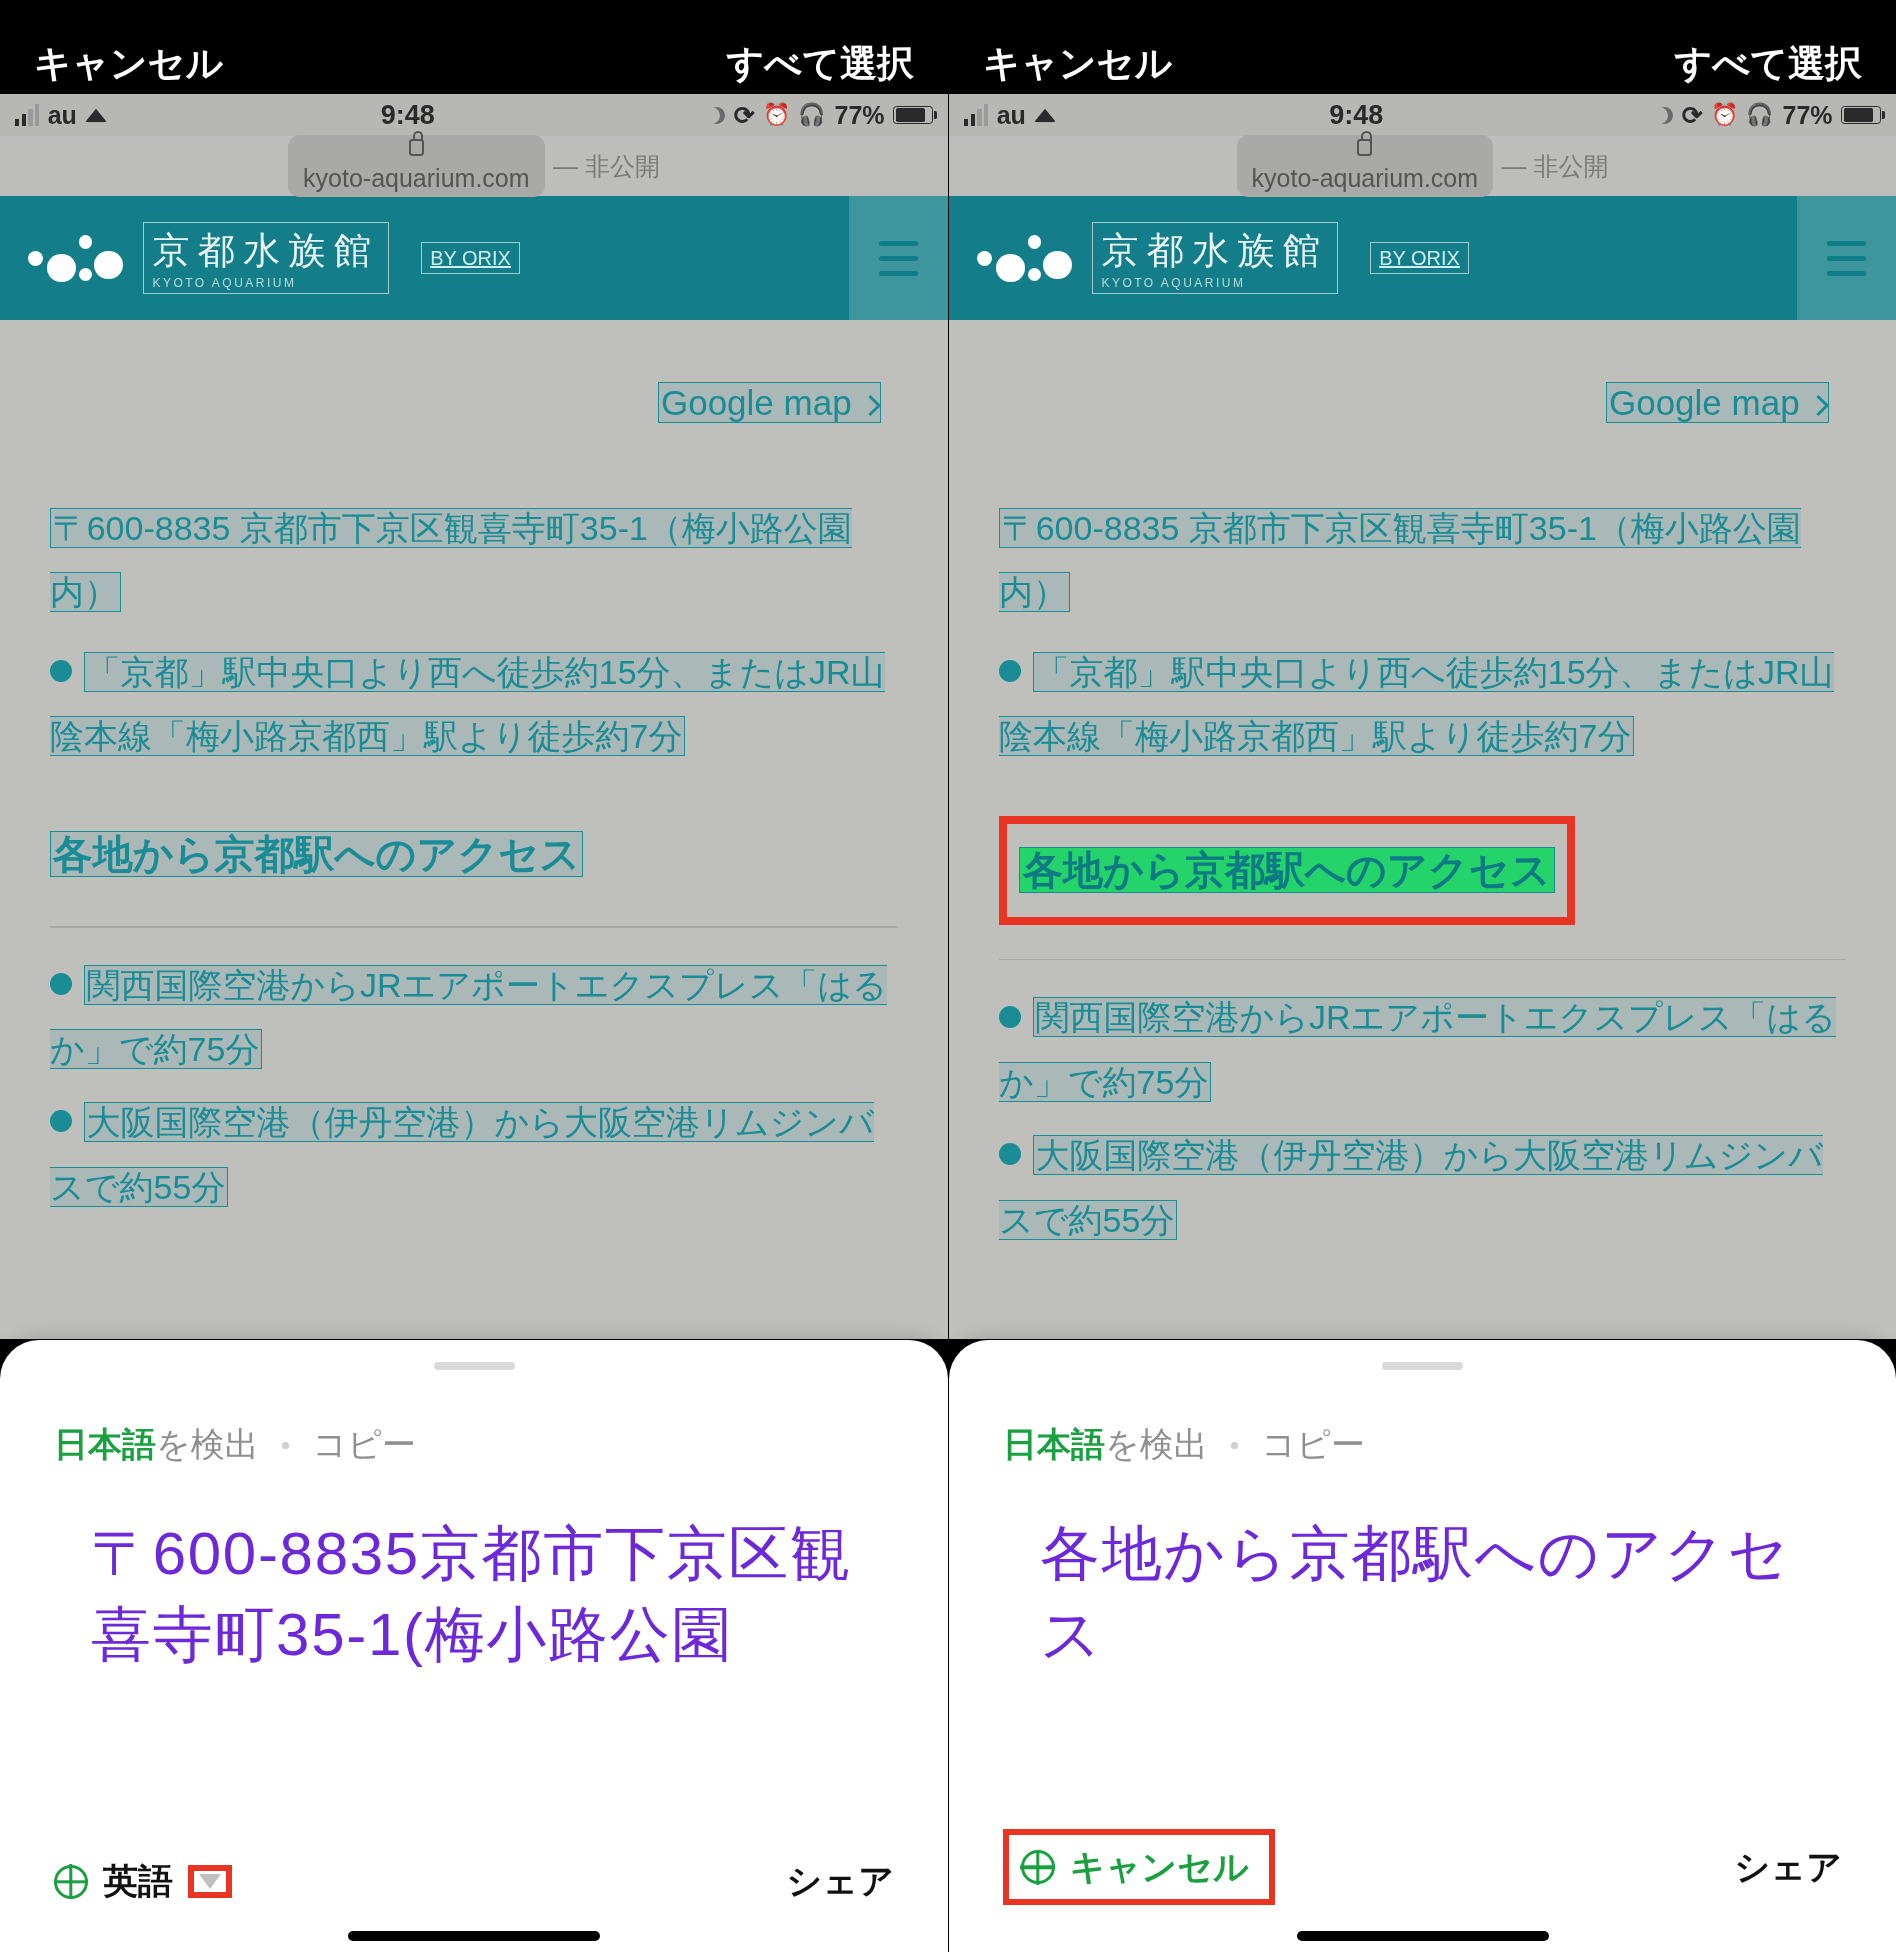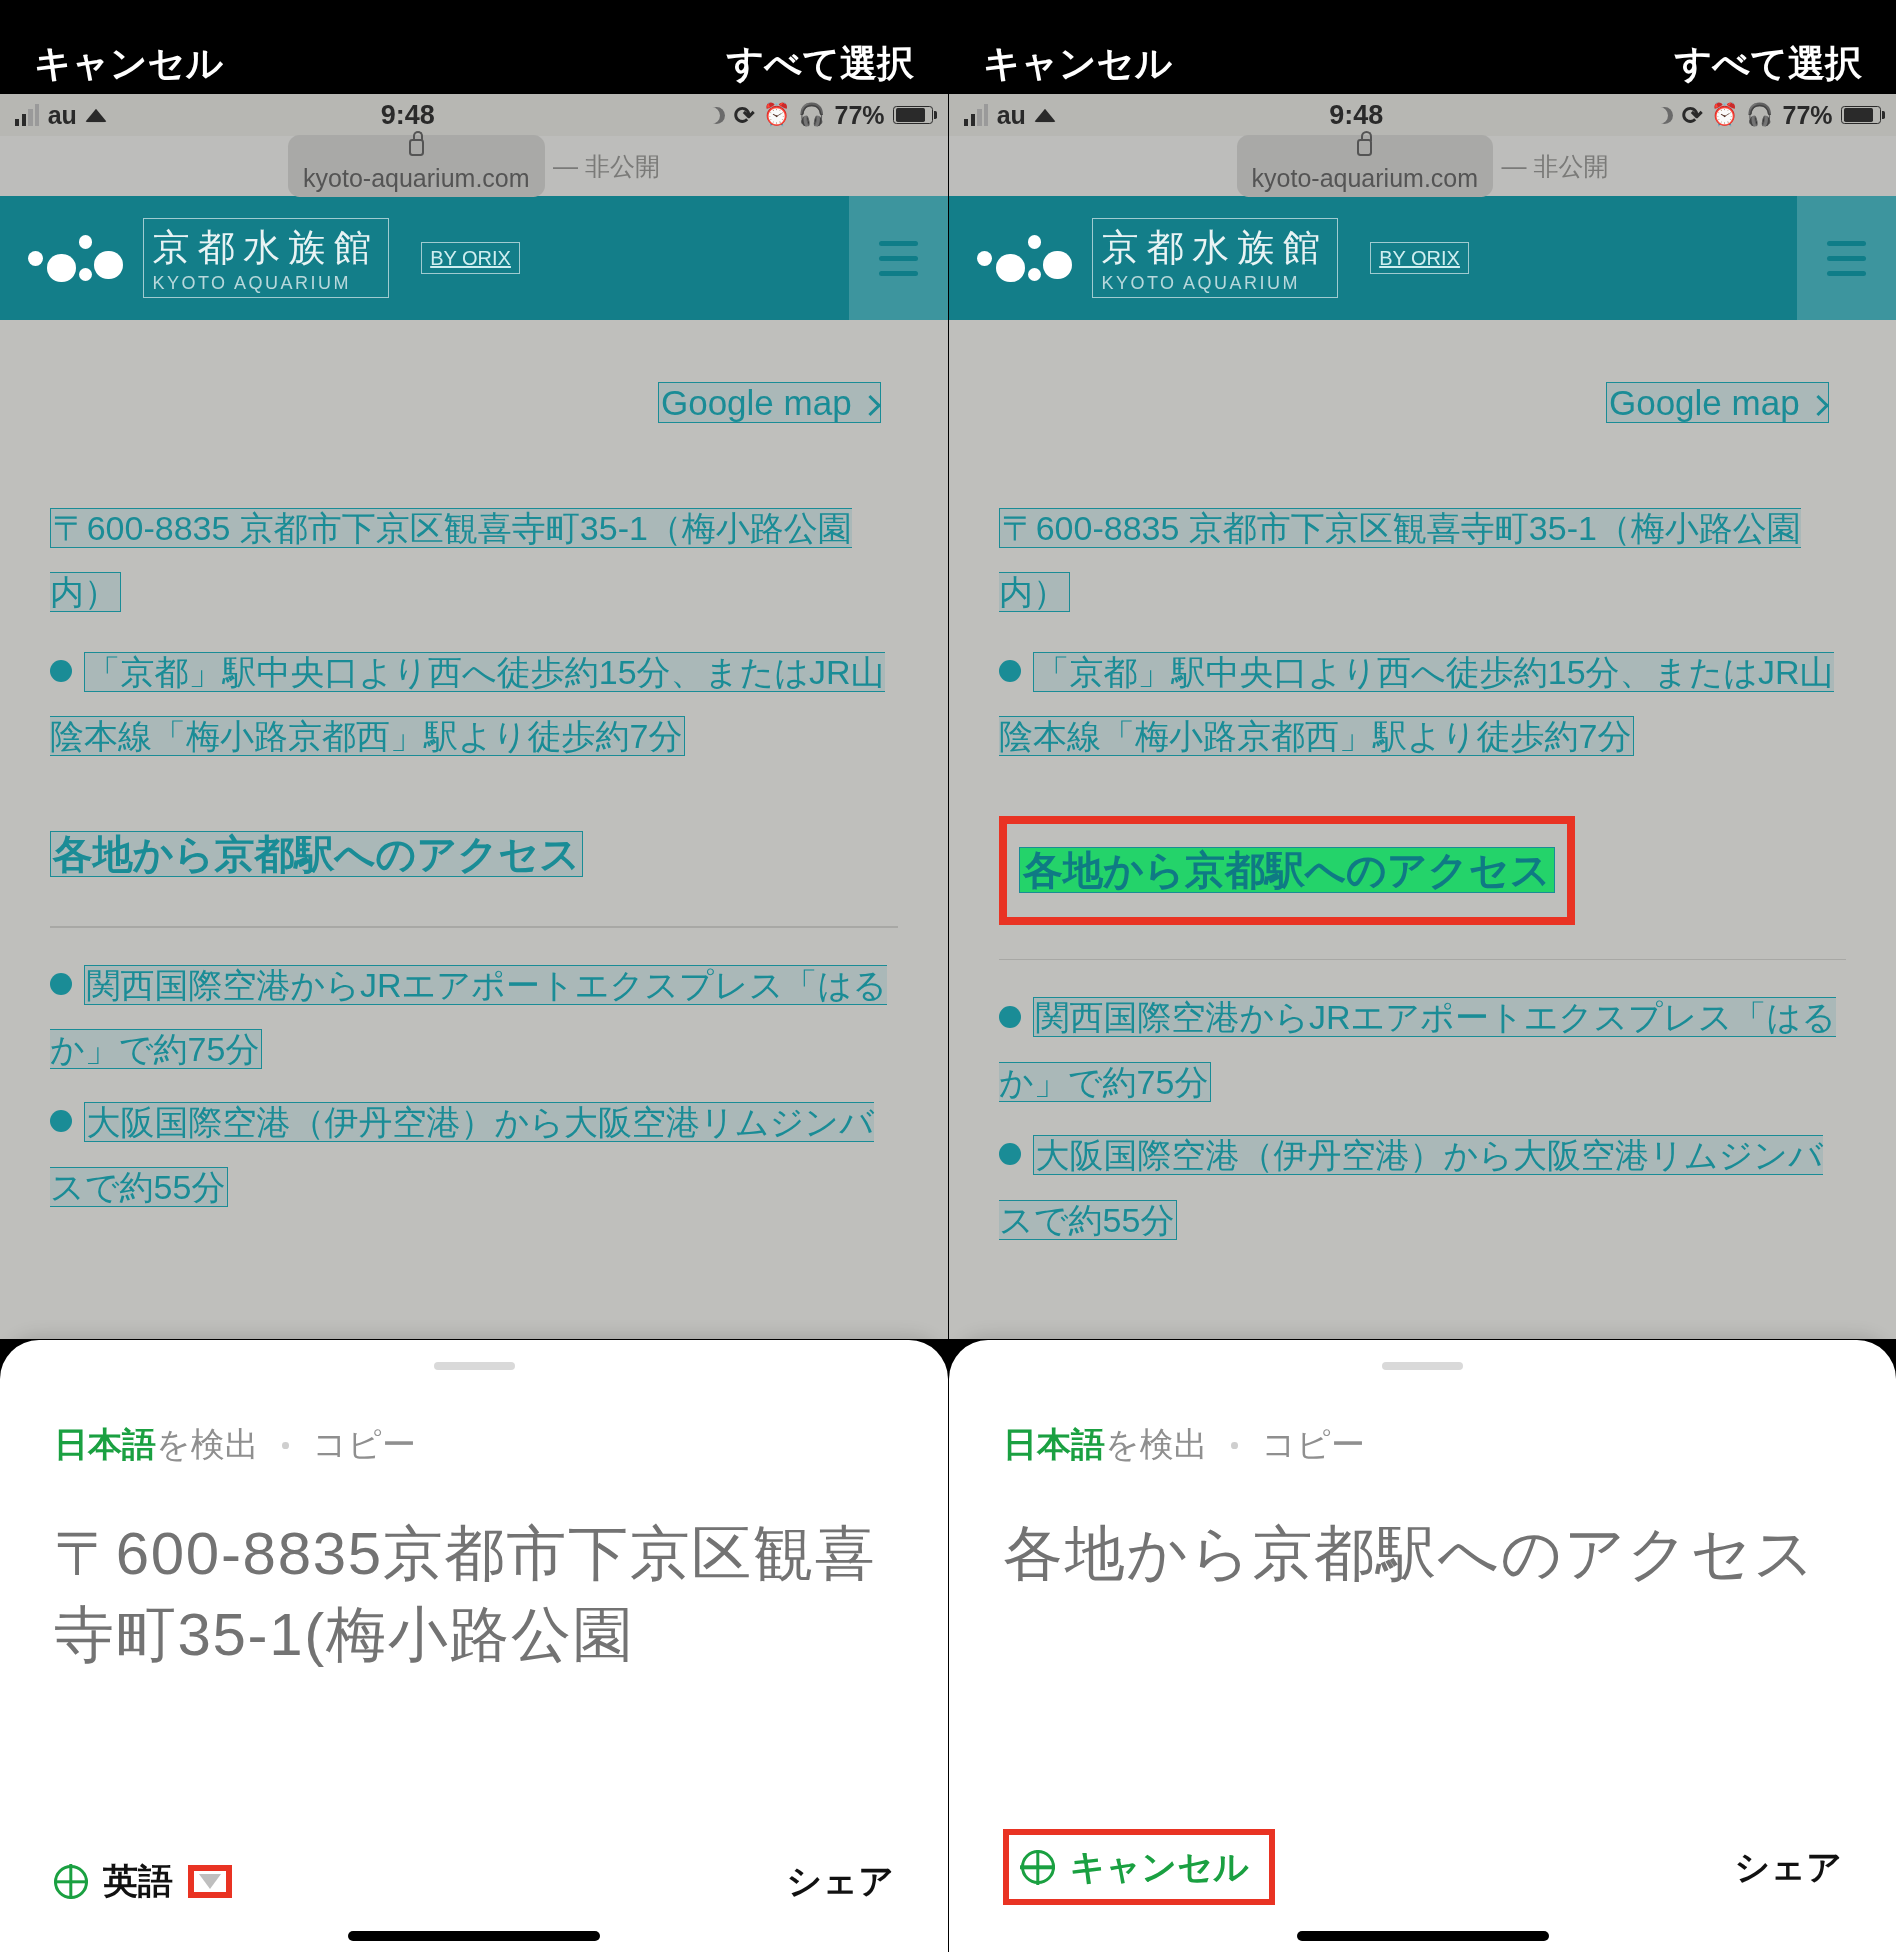--- a/index.html
+++ b/index.html
@@ -37,21 +37,21 @@
   .logo { display:flex; align-items:center; gap:17px; }
   .logo-mark { width:101px; height:59px; position:relative; }
   .logo-mark .dot { position:absolute; background:#fff; border-radius:50%; }
   .logo-mark .d1{width:15px;height:15px;left:3.4px;top:22px}
   .logo-mark .d2{width:28.5px;height:28.5px;left:22px;top:25px}
   .logo-mark .d3{width:13.4px;height:13.4px;left:54px;top:39px}
   .logo-mark .d4{width:13.4px;height:13.4px;left:54px;top:6.7px}
   .logo-mark .d5{width:28.5px;height:28.5px;left:69px;top:22px}
   .logo-text-box { border: 1.7px solid rgba(255,255,255,.6); padding: 3.4px 8.4px; }
   .logo-text-box .jp { color: #e8f3f4; font-size: 37px; letter-spacing: 8.4px; }
-  .logo-text-box .en { color: rgba(255,255,255,.7); font-size: 18px; letter-spacing: 2.5px; }
+  .logo-text-box .en { color: rgba(255,255,255,.7); font-size: 12px; letter-spacing: 2.5px; }
   .byorix { margin-left: 15px; border:1.7px solid rgba(255,255,255,.6); padding: 3.4px 8.4px; color:#cfeef0; font-size: 20px; text-decoration: underline; }
   .hamburger { width: 99px; height: 124px; background: rgba(255,255,255,.18); display:flex; align-items:center; justify-content:center; }
   .hamburger div { width: 39px; display:flex; flex-direction:column; gap:10px; }
   .hamburger i { height: 5px; background:#0f7d88; border-radius:2.5px; display:block; }
 
   
   .pagebody { background: #bfbfbc; position: relative; height: 1019px; }
   .dimlayer { position:absolute; inset:0; background: rgba(100,100,100,0); }
   .pagebody .inner { padding: 50px 50px 0 50px; color:#1a8c96; font-size: 34px; line-height: 1.9; }
 
@@ -66,21 +66,21 @@
   
   .hl-outer { display:inline-block; border: 8.4px solid #e93323; padding: 8.4px 11.7px; }
   .hl-inner { background: #24d36a; color: #0f7a84; padding: 0 3.4px; border:1.7px solid #1a8c96; }
 
   
   .sheet { position:absolute; left:0; right:0; bottom:0; height: 613px; background:#fff; border-radius: 39px 39px 0 0; box-shadow: 0 -3.4px 17px rgba(0,0,0,.15); padding: 22px 54px 0 54px; }
   .grabber { width: 81px; height: 8.4px; background:#d9d9d9; border-radius: 5px; margin: 0 auto 52px auto; }
   .detect-row { font-size: 34px; color:#8f8f8f; display:flex; align-items:center; gap: 23.5px; margin-bottom: 45px; }
   .detect-row .lang { color:#1aa041; font-weight:600; }
   .detect-row .dot { width:6.7px; height:6.7px; background:#cfcfcf; border-radius:50%; }
-  .big-text { font-size: 60px; color:#737373; line-height: 1.35; letter-spacing: 1.7px; }
+  .big-text { font-size: 60px; color:#6d28d9; line-height: 1.35; letter-spacing: 1.7px; margin-left: 37px; }
   .sheet-footer { position:absolute; left:54px; right:54px; bottom: 48px; display:flex; align-items:center; justify-content:space-between; }
   .lang-target { display:flex; align-items:center; gap: 15px; font-size: 35px; font-weight:700; color:#111; }
   .globe { width:34px; height:34px; border:3.4px solid #1aa041; border-radius:50%; position:relative; }
   .globe::before { content:""; position:absolute; left:50%; top:-3.4px; bottom:-3.4px; width:3.4px; background:#1aa041; transform:translateX(-50%); }
   .globe::after { content:""; position:absolute; top:50%; left:-3.4px; right:-3.4px; height:3.4px; background:#1aa041; transform:translateY(-50%); }
   .chev-down { width:0;height:0;border-left:11.7px solid transparent;border-right:11.7px solid transparent;border-top:15px solid #bfbfbf; }
   .redbox-sm { border: 6.7px solid #e93323; padding: 3.4px 5px; display:inline-flex; }
   .share { font-size: 35px; font-weight:700; color:#111; }
   .home-ind { position:absolute; bottom:11.7px; left:50%; transform:translateX(-50%); width: 252px; height: 10px; background:#000; border-radius: 6.7px; }
 

